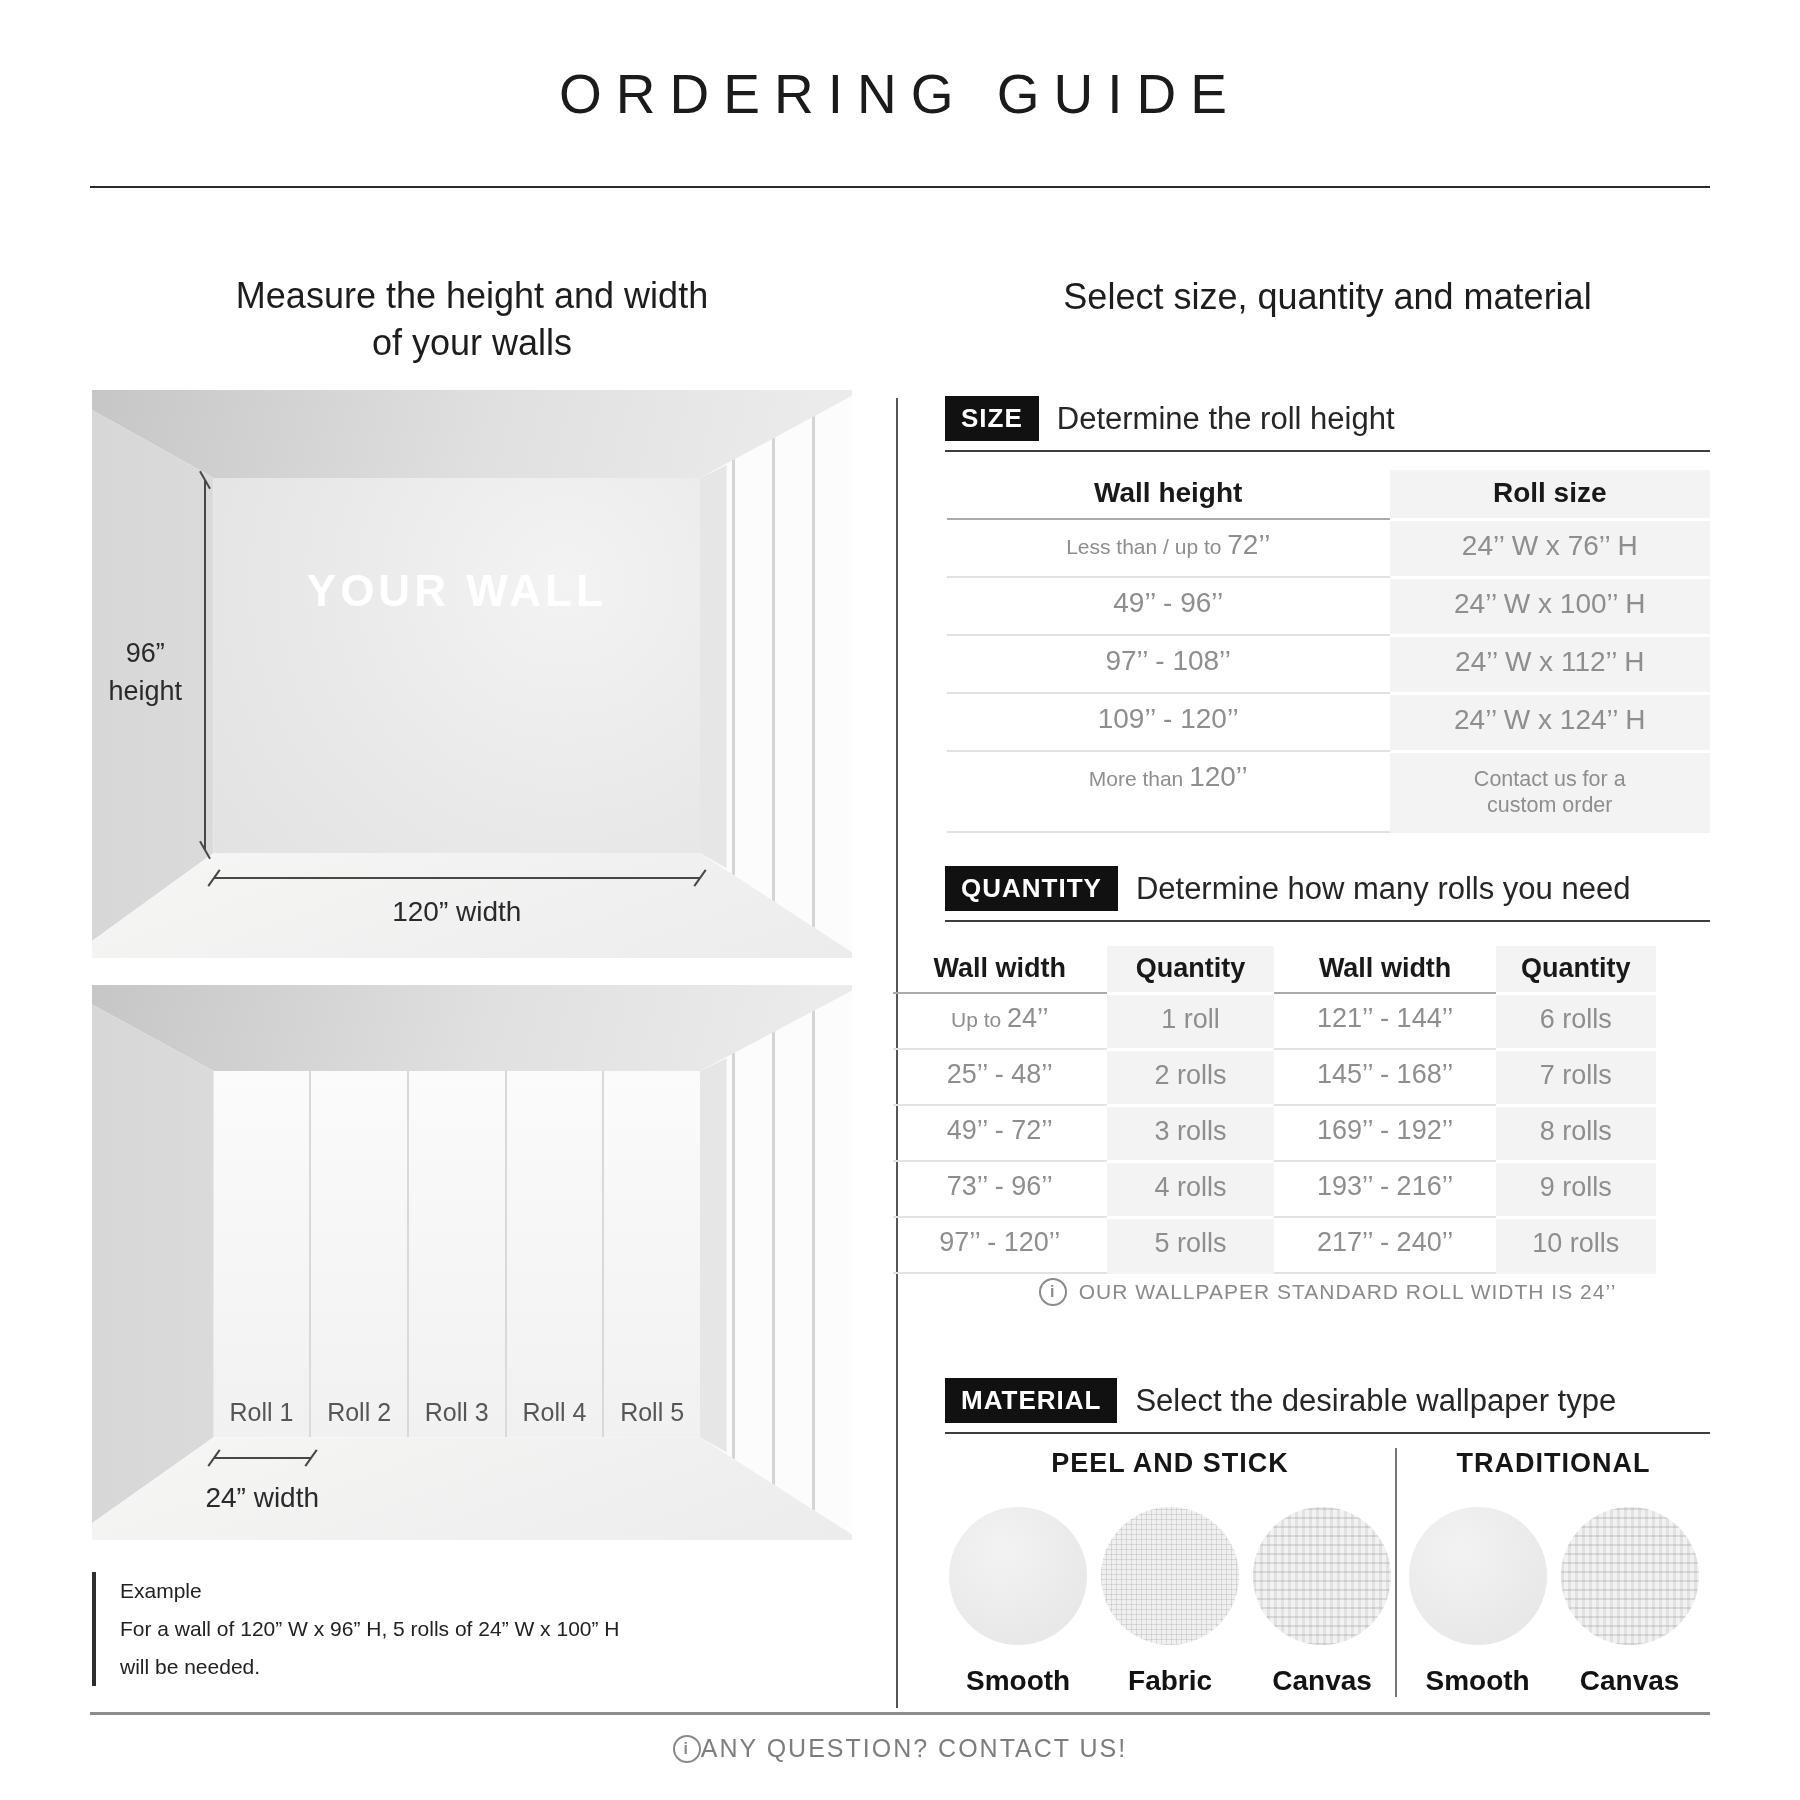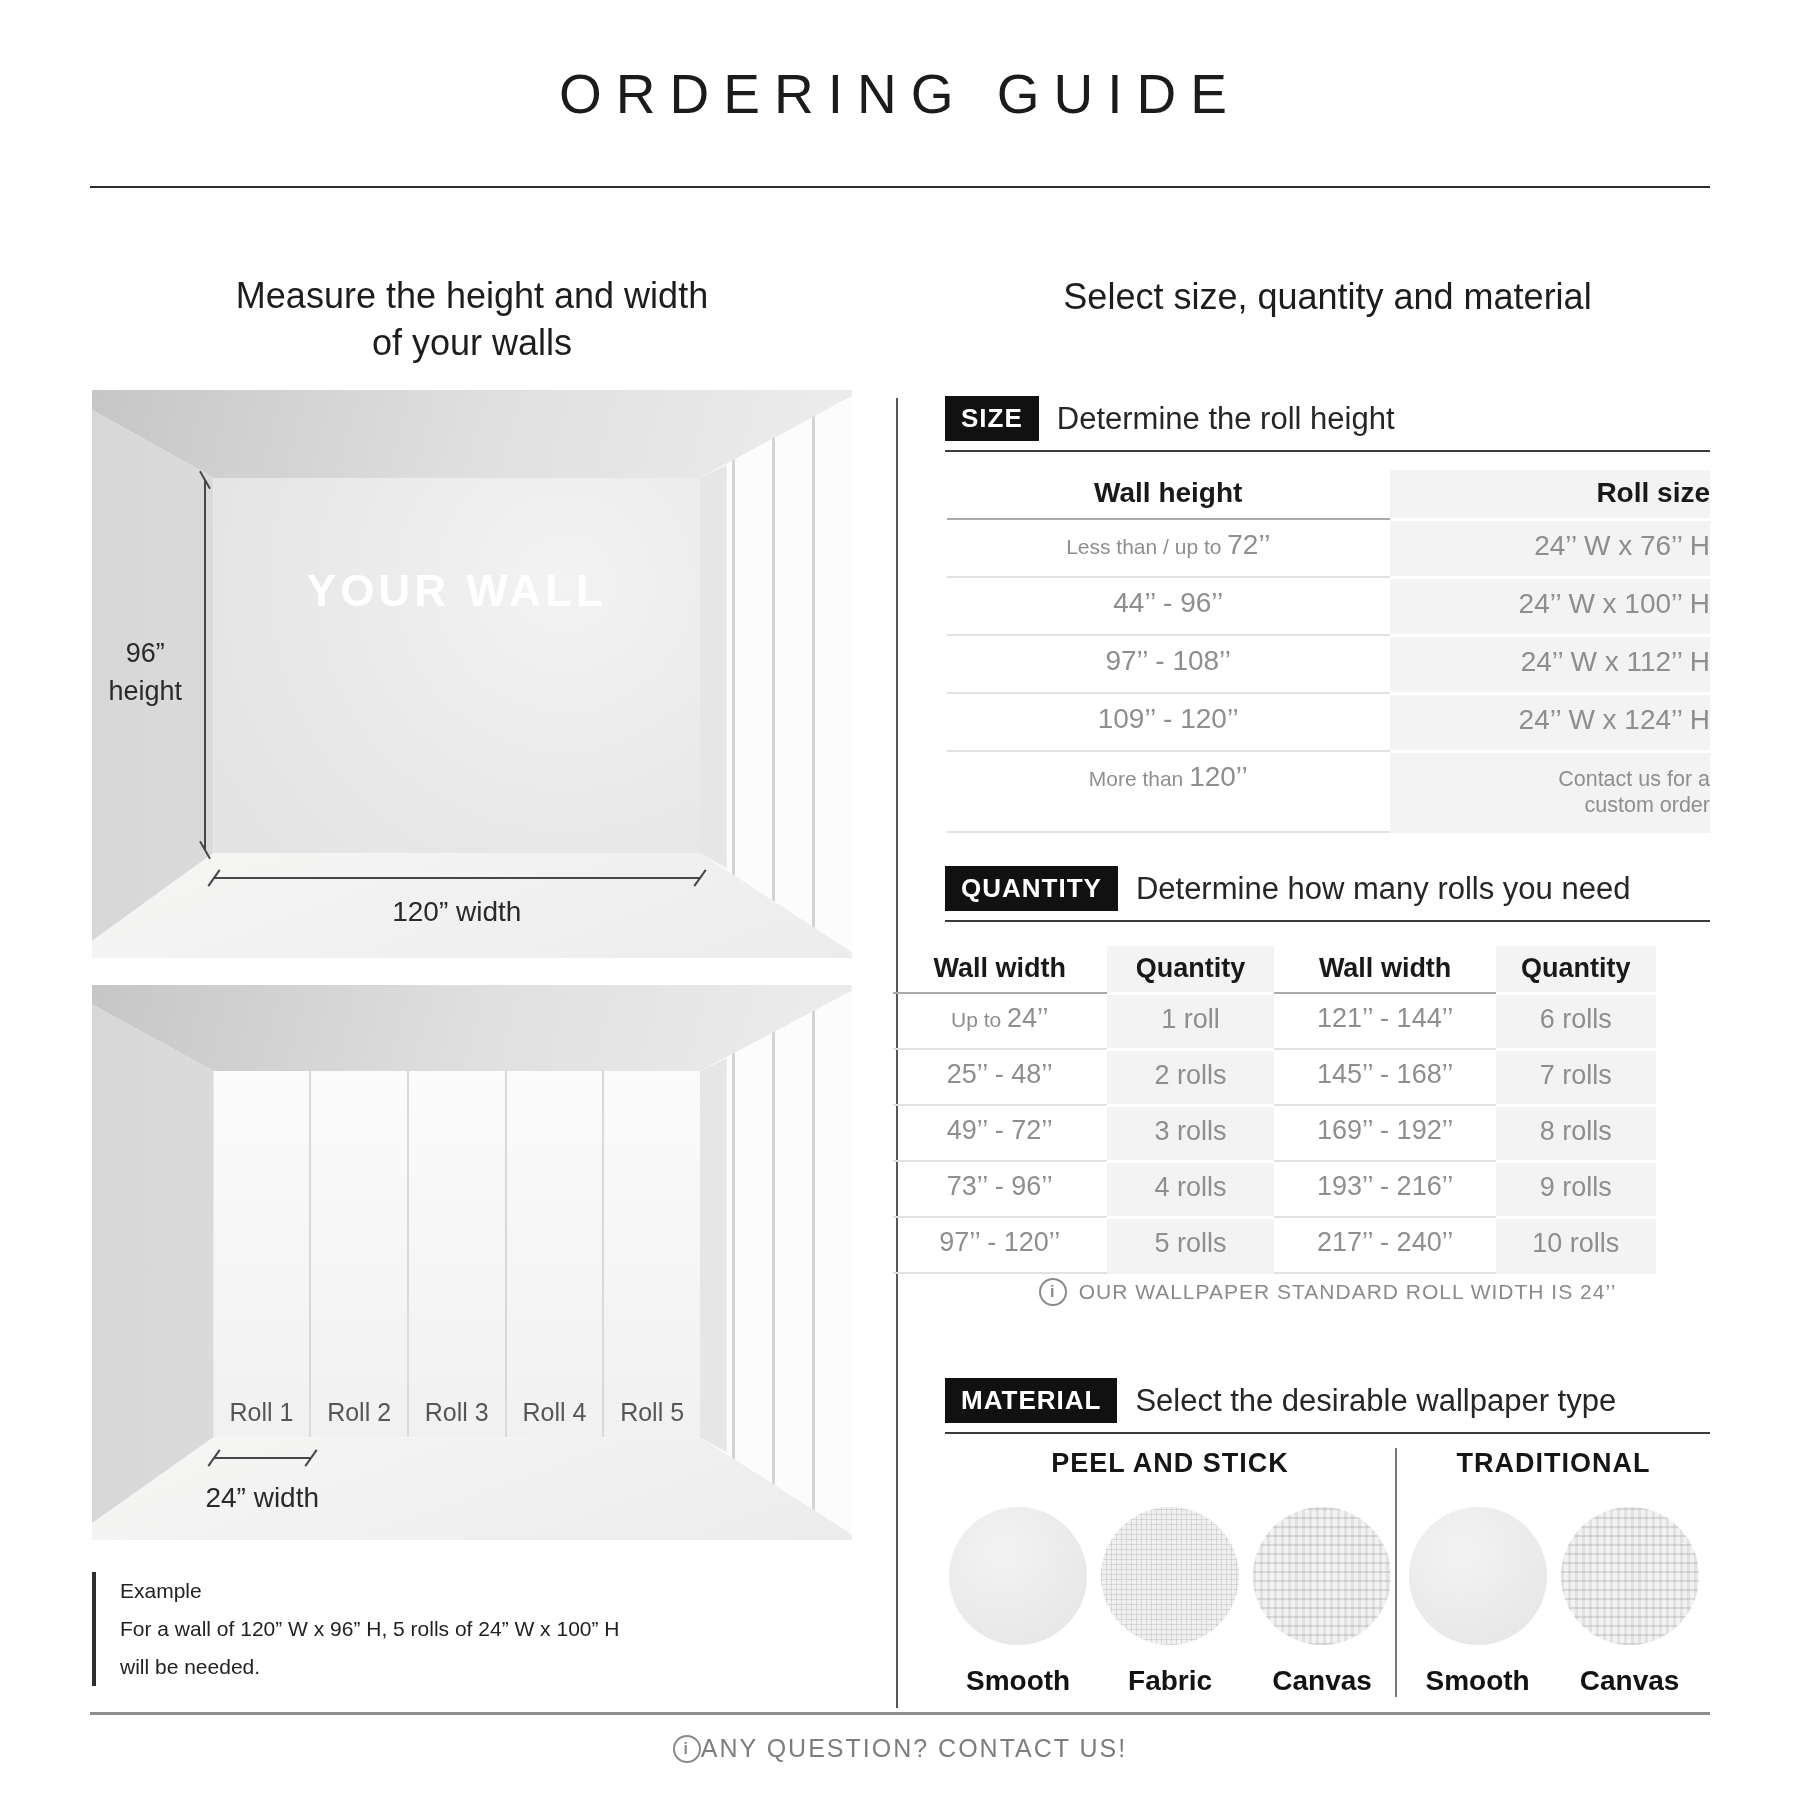--- a/index.html
+++ b/index.html
@@ -67,21 +67,21 @@
   .section-head{position:absolute;left:945px;width:765px;display:flex;align-items:center;
     gap:18px;border-bottom:2px solid #3c3c3c;padding-bottom:9px;}
   #size-head{top:396px;} #quantity-head{top:866px;} #material-head{top:1378px;}
   .tag{background:#111;color:#fff;font-size:26px;font-weight:700;letter-spacing:1px;padding:7px 16px;}
   .section-title{font-size:31px;color:#262626;}
 
   
   .size-table{position:absolute;left:947px;top:470px;width:763px;}
   .size-row{display:flex;}
   .size-row .c1{width:58%;text-align:center;}
-  .size-row .c2{width:42%;text-align:right;background:#f3f3f3;}
+  .size-row .c2{width:42%;text-align:center;background:#f3f3f3;}
   .size-header .c1,.size-header .c2{font-weight:700;font-size:28px;color:#191919;
     padding:8px 0 10px;line-height:30px;}
   .t-body .c1,.t-body .c2{font-size:28px;color:#8e8e8e;padding:11px 0 15px;line-height:28px;}
   .t-body > div:first-of-type .c1{border-top:2px solid #aaaaaa;}
   .t-body > div .c1{border-top:2px solid #e2e2e2;}
   .t-body > div .c2{border-top:3px solid #ffffff;}
   .t-body > div:last-of-type .c1{border-bottom:2px solid #e2e2e2;}
   .pre{font-size:21px;}
   .rv{display:block;}
   .rv.small{font-size:21.5px;line-height:26px;padding-top:2px;}
@@ -212,21 +212,21 @@
   <div class="t-body" data-list="right.size.rows">
 
       <div class="size-row">
         <div class="c1"><span class="pre">Less than / up to </span><span>72’’</span></div>
         <div class="c2">
           <span class="rv"><span>24’’ W x 76’’ H</span></span>
         </div>
       </div>
 
       <div class="size-row">
-        <div class="c1"><span class="pre"></span><span>44’’ - 96’’</span></div>
+        <div class="c1"><span class="pre"></span><span>49’’ - 96’’</span></div>
         <div class="c2">
           <span class="rv"><span>24’’ W x 100’’ H</span></span>
         </div>
       </div>
 
       <div class="size-row">
         <div class="c1"><span class="pre"></span><span>97’’ - 108’’</span></div>
         <div class="c2">
           <span class="rv"><span>24’’ W x 112’’ H</span></span>
         </div>

